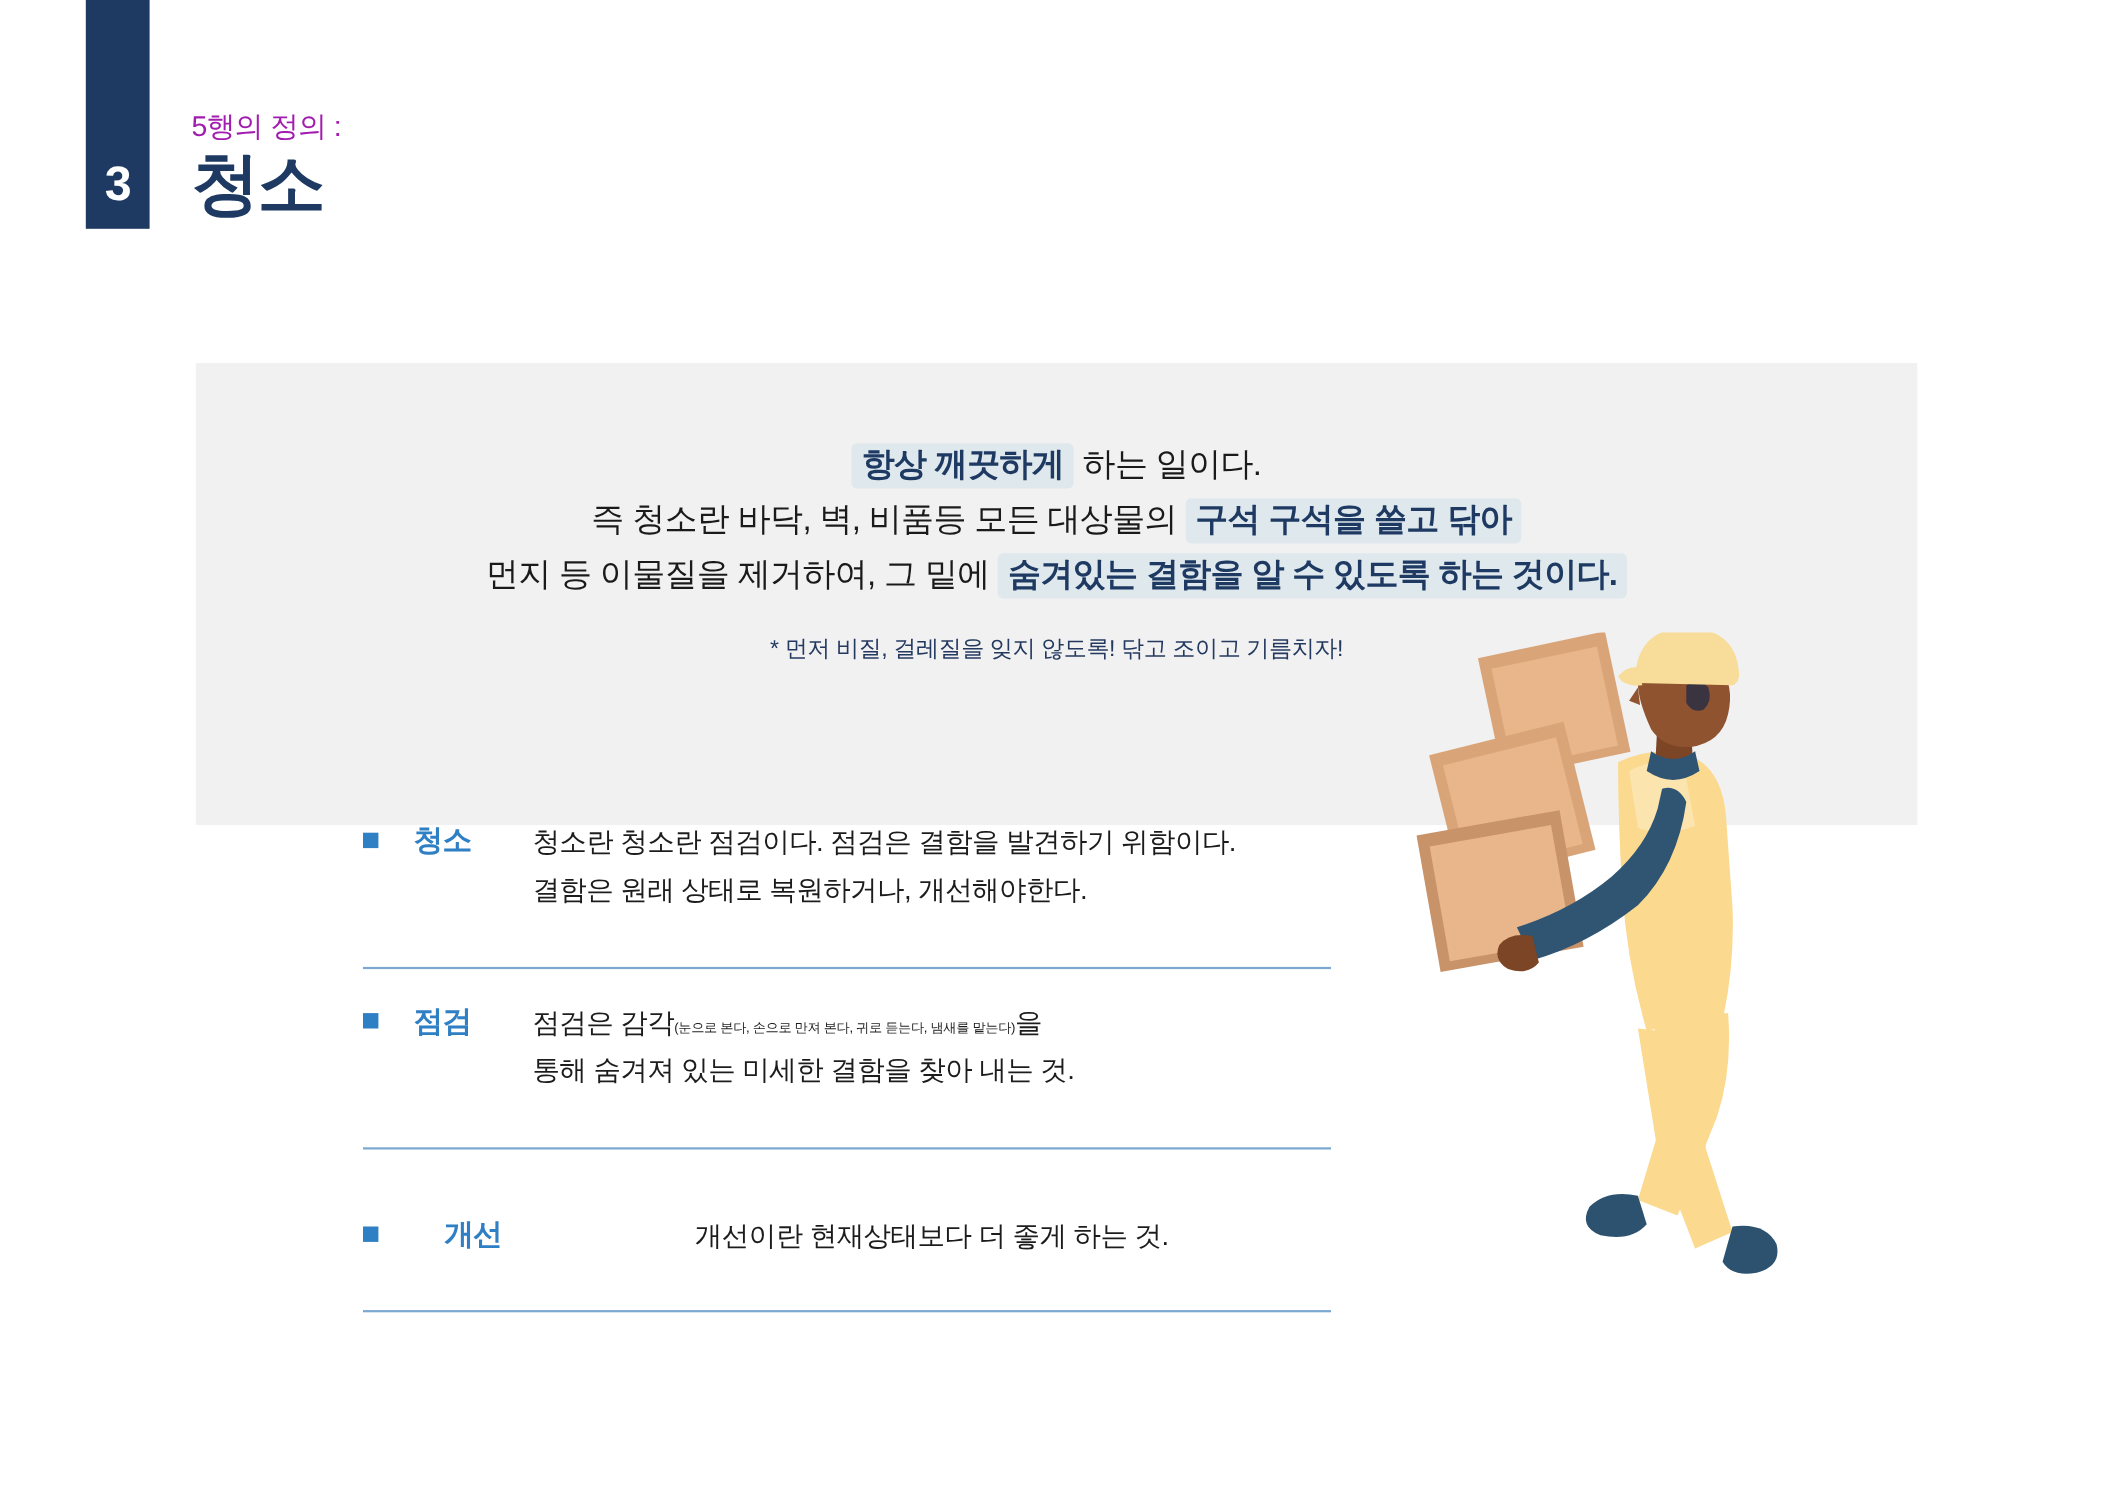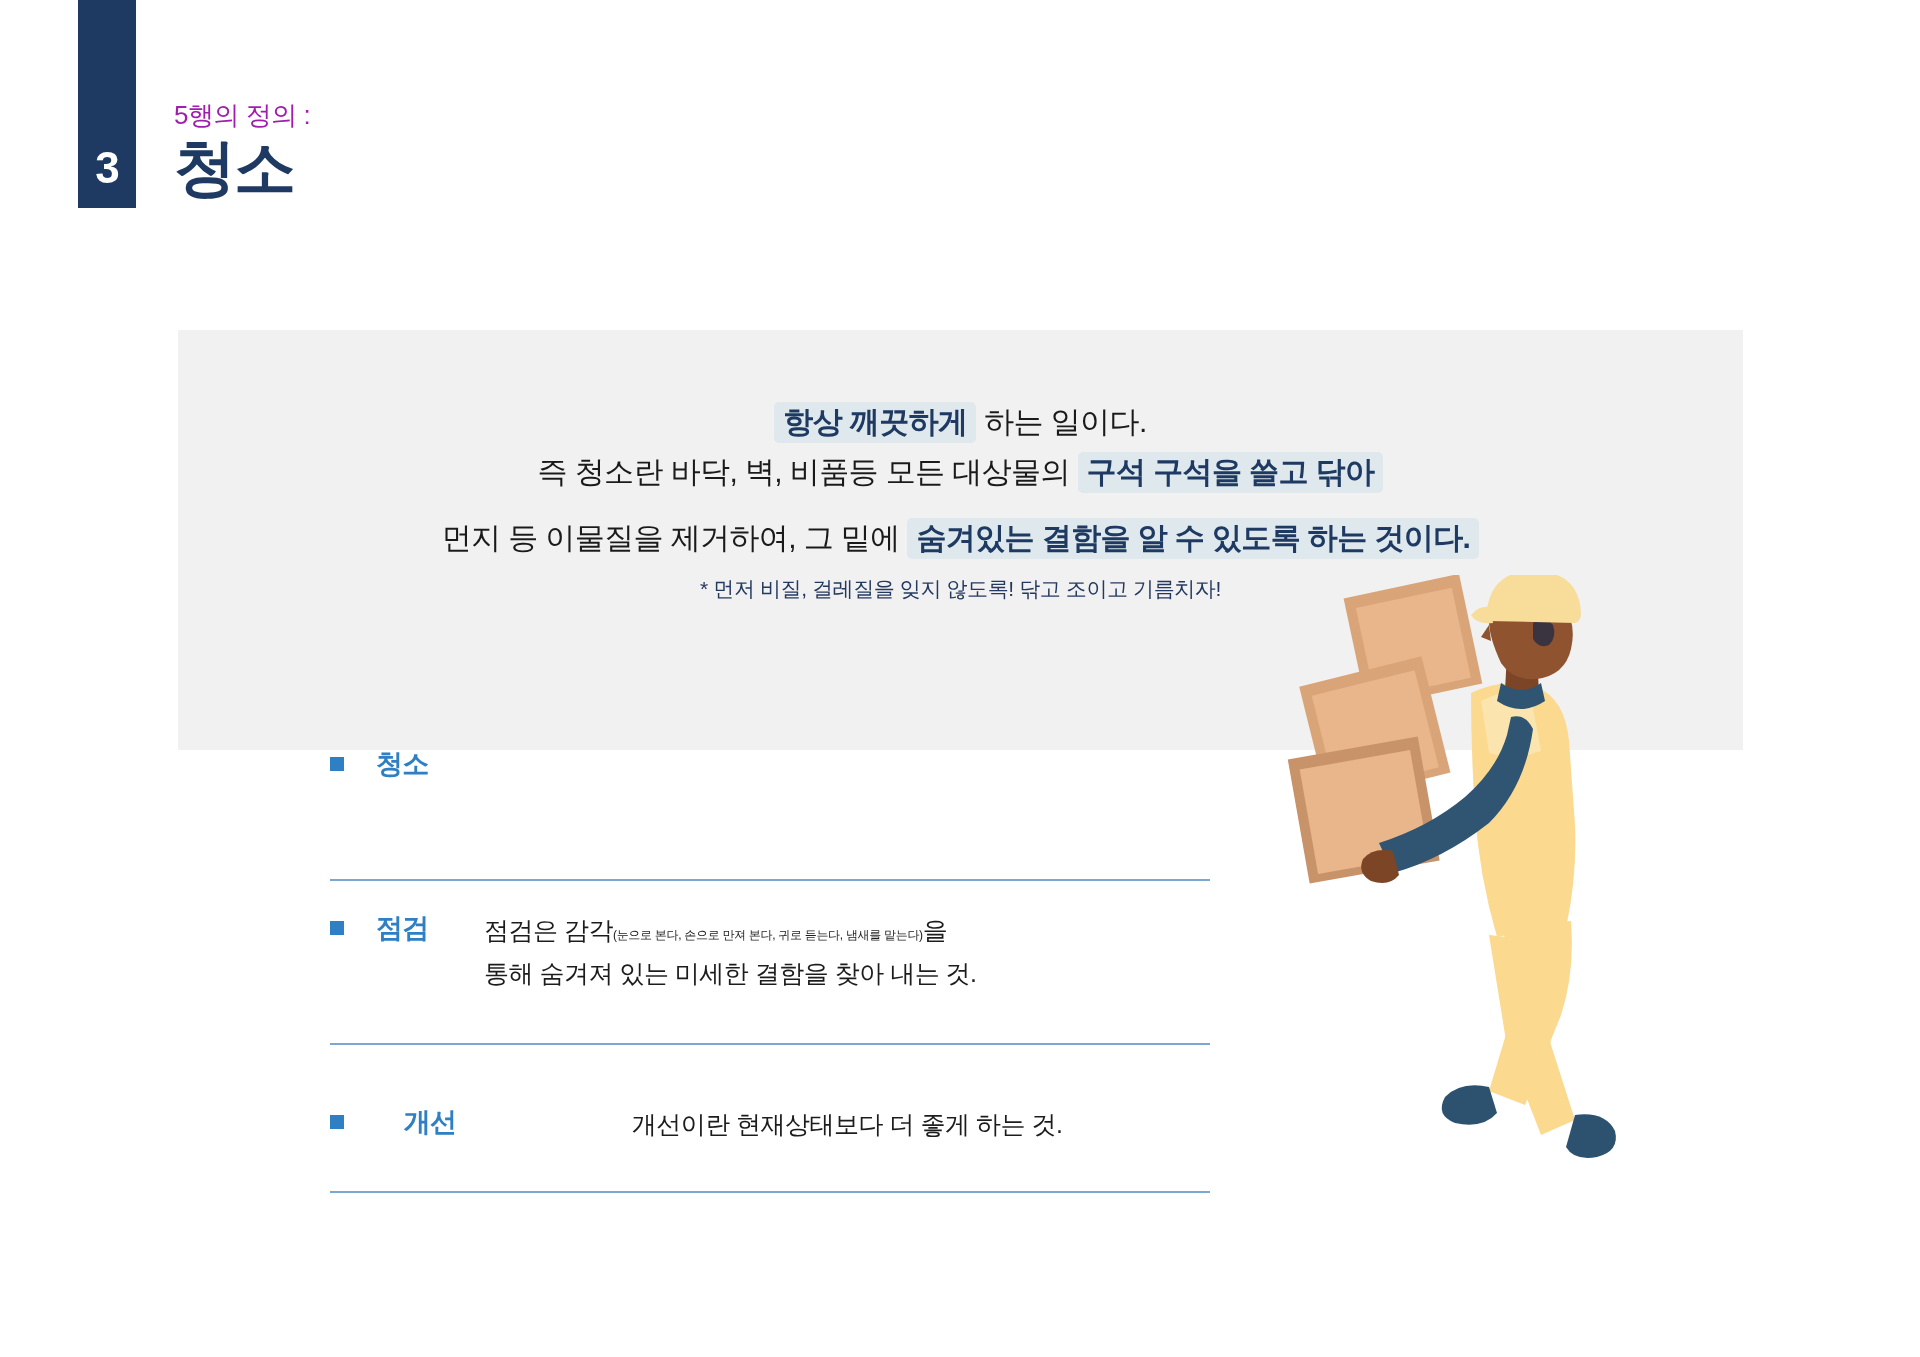--- a/index.html
+++ b/index.html
@@ -77,21 +77,21 @@
     position: absolute;
     width: 100%;
     text-align: center;
     font-size: 30px;
     color: #1a1a1a;
     letter-spacing: -0.6px;
     white-space: nowrap;
   }
   #def-line-1 { top: 72px; }
   #def-line-2 { top: 122px; }
-  #def-line-3 { top: 188px; }
+  #def-line-3 { top: 172px; }
 
   .hl {
     background: #dfe8ec;
     font-weight: 700;
     color: #1e3a63;
     padding: 3px 9px 5px 9px;
     border-radius: 5px;
   }
 
   #def-footnote {
@@ -188,20 +188,24 @@
 
   <div id="def-footnote">* 먼저 비질, 걸레질을 잊지 않도록!  닦고 조이고 기름치자!</div>
 </div>
 
 <div id="glossary">
 
   <div class="glossary-row" id="row-1">
     <div class="row-inner">
       <span class="bullet-square"></span>
       <span class="term">청소</span>
+      <span class="desc">
+        <span>청소란 청소란 점검이다. 점검은 결함을 발견하기 위함이다.</span><br>
+        <span>결함은 원래 상태로 복원하거나, 개선해야한다.</span>
+      </span>
     </div>
   </div>
 
   <div class="glossary-row" id="row-2">
     <div class="row-inner">
       <span class="bullet-square"></span>
       <span class="term">점검</span>
       <span class="desc">
         <span>점검은 감각</span><span class="small">(눈으로 본다, 손으로 만져 본다, 귀로 듣는다, 냄새를 맡는다)</span><span>을</span><br>
         <span>통해 숨겨져 있는 미세한 결함을 찾아 내는 것.</span>

